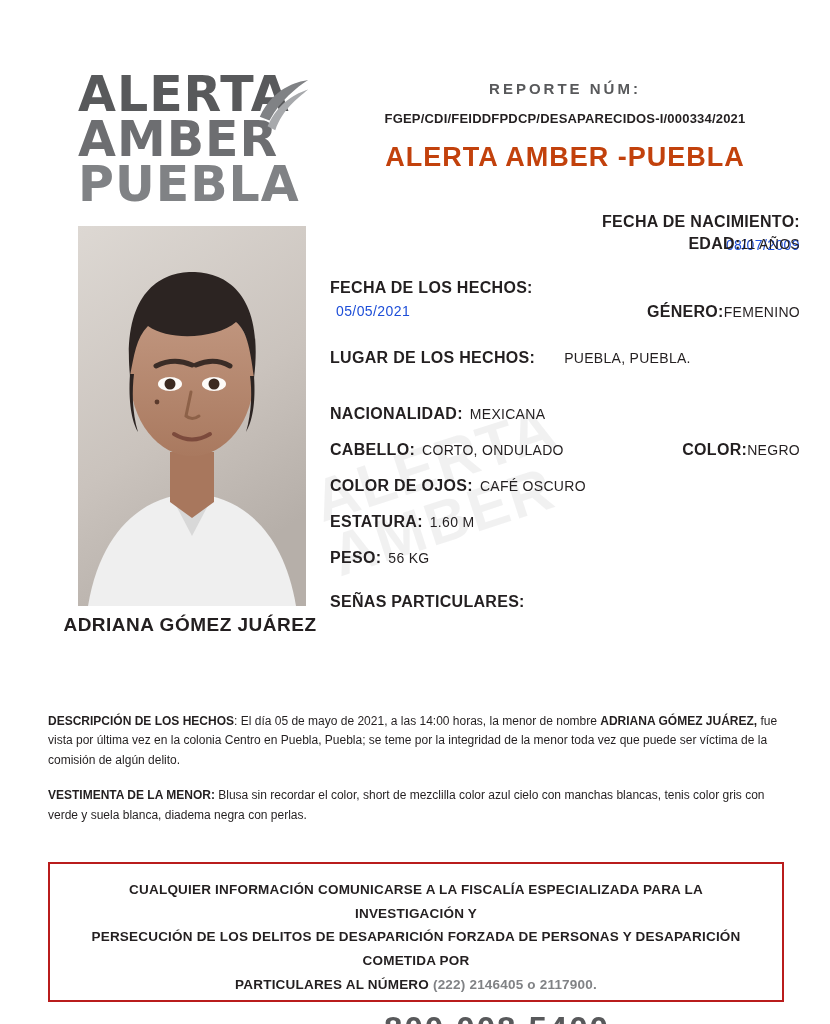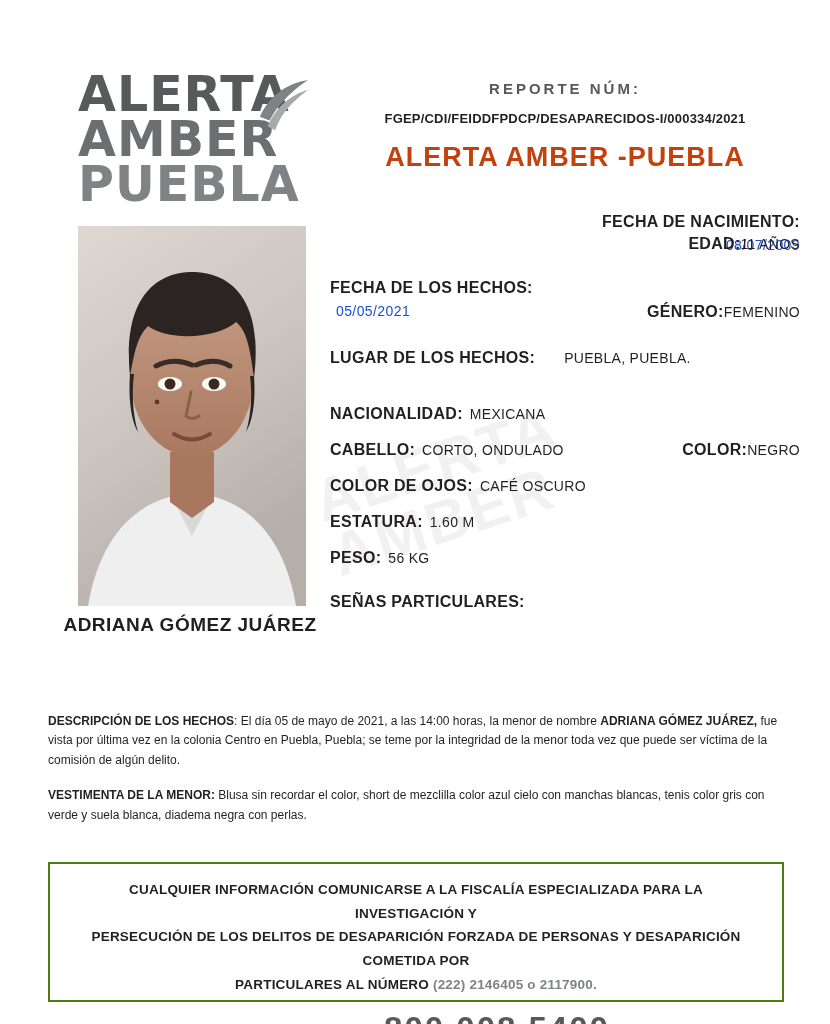--- a/index.html
+++ b/index.html
@@ -196,21 +196,21 @@
   }
   .para b { font-weight: bold; }
 
   
   .footer {
     position: absolute;
     left: 48px;
     top: 862px;
     width: 736px;
     height: 140px;
-    border: 2px solid #4d7c0f;
+    border: 2px solid #b91c1c;
     box-sizing: border-box;
     padding: 14px 28px 0 28px;
   }
   .footer-text {
     text-align: center;
     font-size: 13.5px;
     font-weight: bold;
     line-height: 1.75;
     letter-spacing: 0.2px;
     color: #231f20;

